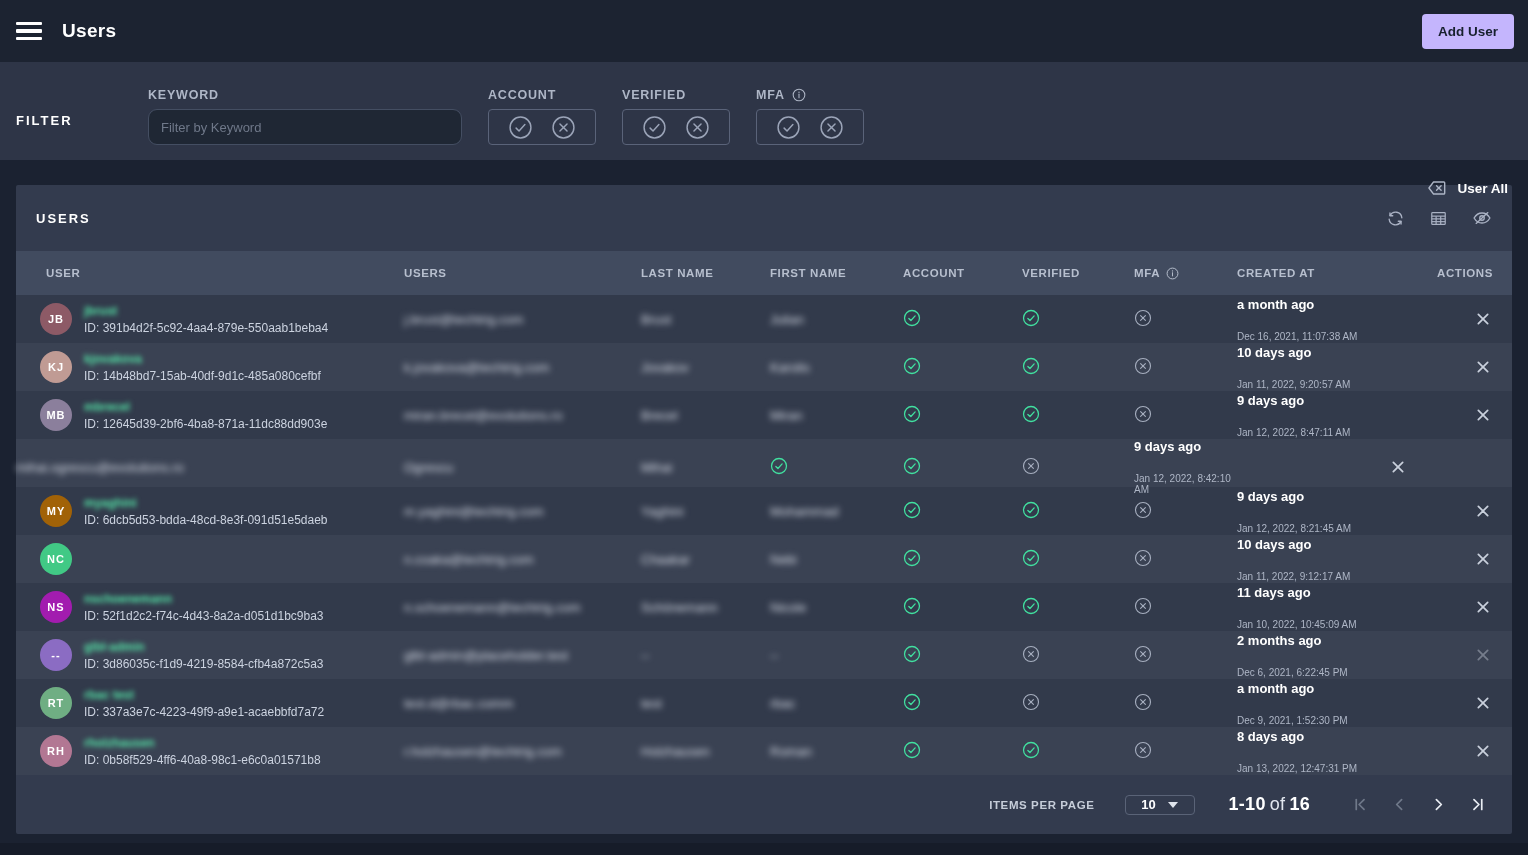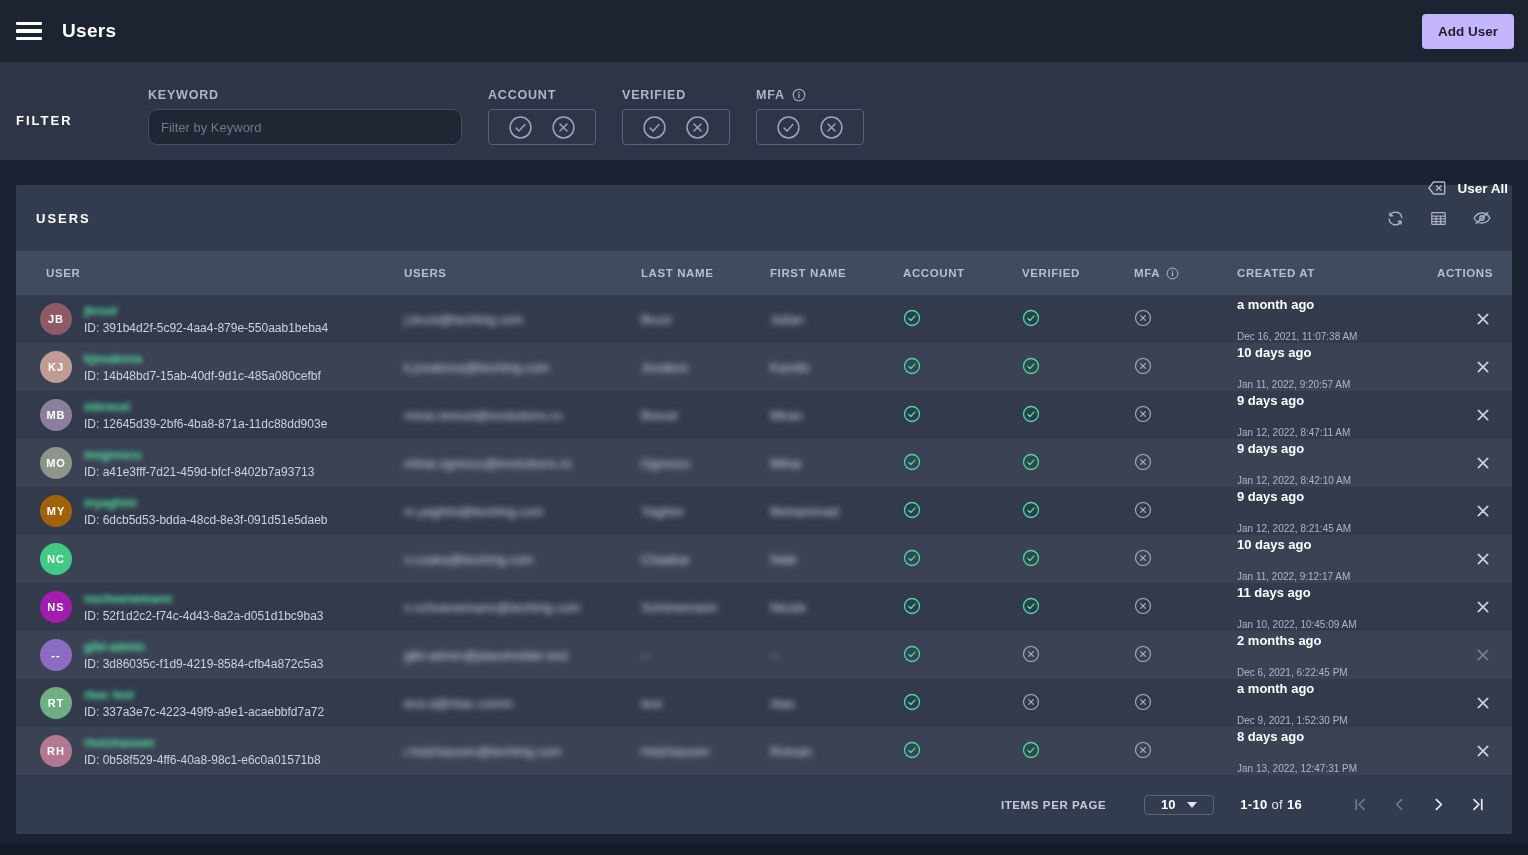--- a/index.html
+++ b/index.html
@@ -100,34 +100,34 @@
 
   .c-created .rel { font-size:13px; font-weight:bold; color:#ffffff; }
   .c-created .abs { font-size:10px; color:#aeb6c6; margin-top:19px; }
 
   .row-delete { background:none; border:none; cursor:pointer; display:inline-flex; padding:2px; }
   .row-delete.disabled { opacity:0.42; }
 
   
   .card-footer {
     height:59px; display:flex; align-items:center; justify-content:flex-end;
-    padding-right:26px; gap:16px;
+    padding-right:26px; gap:8px;
   }
   .ipp-label { color:#c6cdd9; font-size:11.5px; letter-spacing:0.6px; font-weight:bold; }
   .page-size {
     margin-left:22px; width:70px; height:20px;
     border:1px solid #5a6377; border-radius:4px;
     display:flex; align-items:center; justify-content:center; gap:12px;
     cursor:pointer; color:#ffffff; font-size:13px; font-weight:bold;
   }
   .caret-down {
     width:0; height:0; border-left:5px solid transparent; border-right:5px solid transparent;
     border-top:6px solid #dfe4ec;
   }
-  .range { margin-left:10px; font-size:13px; color:#ffffff; letter-spacing:0.3px; }
+  .range { margin-left:26px; font-size:18px; color:#ffffff; letter-spacing:0.3px; }
   .range .of { font-weight:normal; color:#e2e7ef; margin:0 4px; }
   .pg-nav { display:flex; align-items:center; gap:22px; margin-left:34px; }
   .pg-btn { cursor:pointer; display:flex; }
   .pg-btn.disabled { cursor:default; }
 
   .bottom-strip { position:absolute; left:0; bottom:0; width:100%; height:12px; background:#161c29; }
 </style>
 </head>
 <body>
 
@@ -407,29 +407,20 @@
     <div class="cell c-actions">
       <button class="row-delete">
               <svg width="16" height="16" viewBox="0 0 24 24">
                 <path d="M5 5l14 14M19 5L5 19" stroke="#c9d0dc" stroke-width="2.6" stroke-linecap="round"></path>
               </svg>
             </button>
     </div>
   </div>
 
   <div class="trow">
-    <div class="cell c-user">
-      <div class="avatar" style="background: rgb(141, 148, 137);">
-              <span>MO</span>
-            </div>
-      <div class="user-meta">
-        <div class="username redacted-sm">mogrescu</div>
-        <div class="userid">ID: a41e3fff-7d21-459d-bfcf-8402b7a93713</div>
-      </div>
-    </div>
     <div class="cell redacted">mihai.ogrescu@evolutions.ro</div>
     <div class="cell redacted">Ogrescu</div>
     <div class="cell redacted">Mihai</div>
     <div class="cell"><svg width="18" height="18" viewBox="0 0 24 24">
               <circle cx="12" cy="12" r="10" fill="none" stroke="#41e0a0" stroke-width="1.7"></circle>
               <path d="M7.8 12.6l2.8 2.8 5.6-6.2" fill="none" stroke="#41e0a0" stroke-width="1.7" stroke-linecap="round" stroke-linejoin="round"></path>
             </svg></div>
     <div class="cell"><svg width="18" height="18" viewBox="0 0 24 24">
               <circle cx="12" cy="12" r="10" fill="none" stroke="#41e0a0" stroke-width="1.7"></circle>
               <path d="M7.8 12.6l2.8 2.8 5.6-6.2" fill="none" stroke="#41e0a0" stroke-width="1.7" stroke-linecap="round" stroke-linejoin="round"></path>

